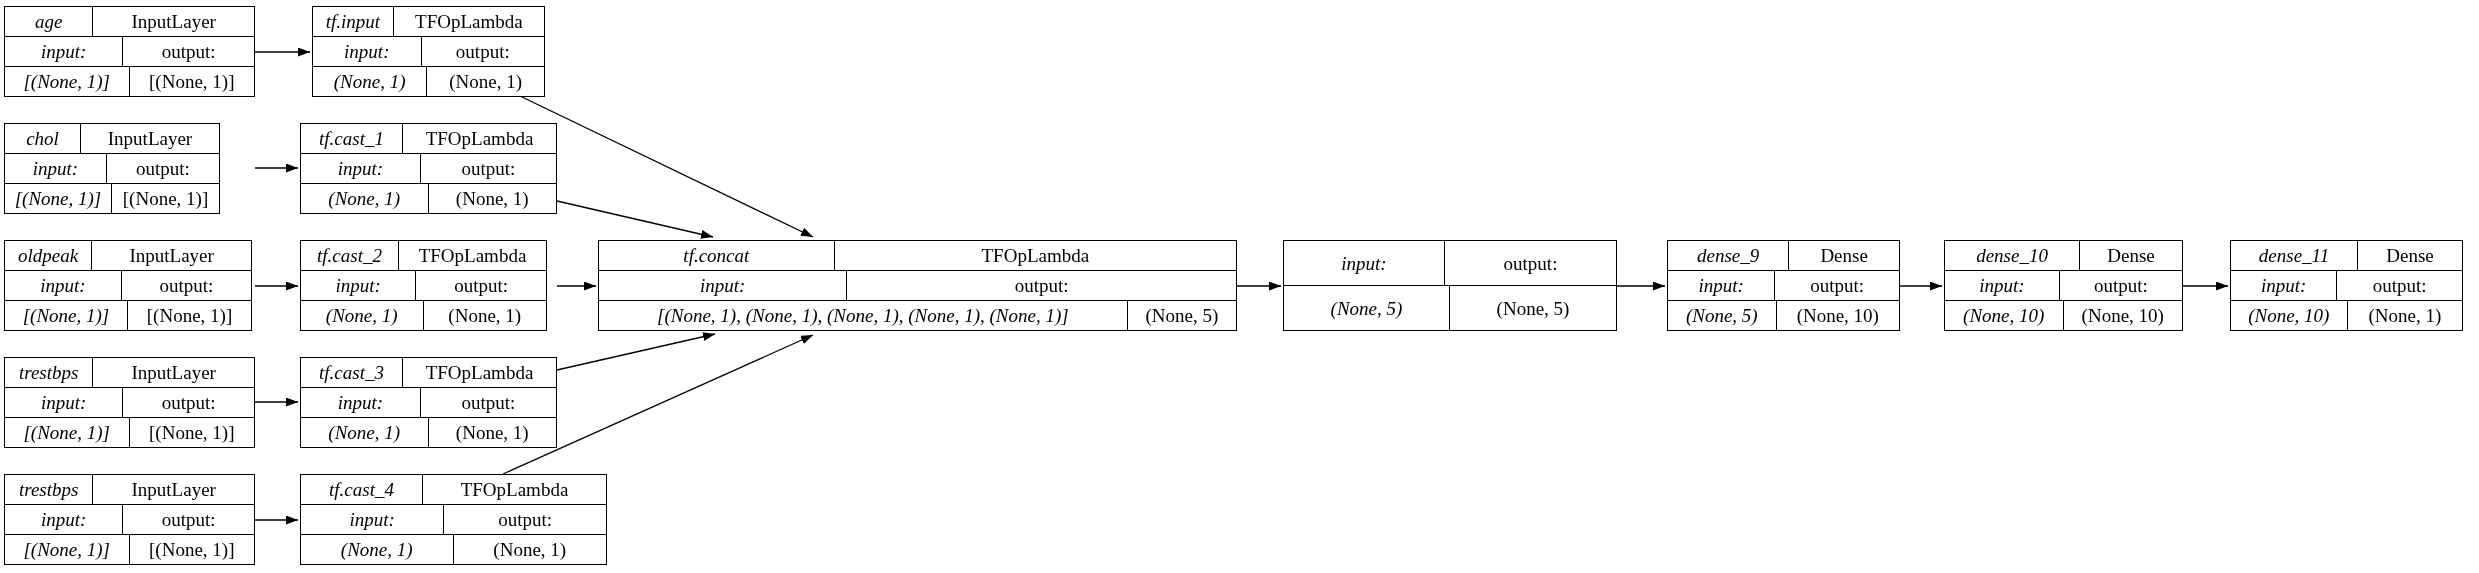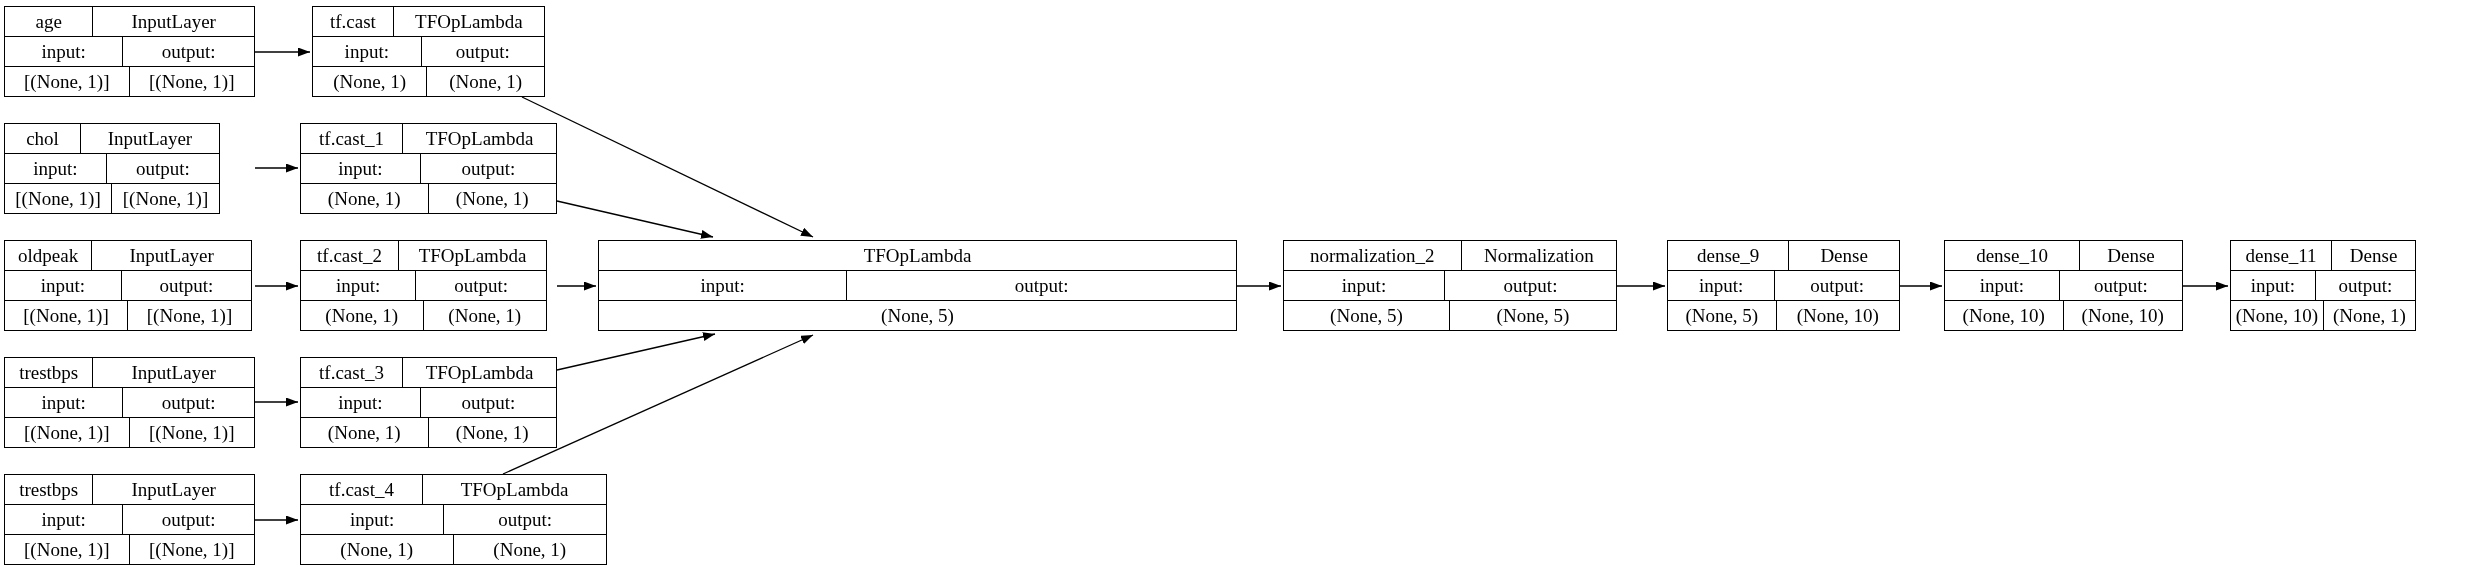--- a/index.html
+++ b/index.html
@@ -14,21 +14,21 @@
     border:1px solid #000;box-sizing:border-box;
     display:flex;flex-direction:column;
     font-size:19px;line-height:1;
   }
   .nrow{flex:1;display:flex;border-top:1px solid #000;min-height:0;}
   .nrow:first-child{border-top:none;}
   .cell{
     display:flex;align-items:center;justify-content:center;
     box-sizing:border-box;padding:0 4px;white-space:nowrap;overflow:hidden;
   }
-  .cell.c1{border-right:1px solid #000;}
+  .cell.c1{border-right:1px solid #000;font-style:italic;}
   .cell.c2{flex:1;}
   .r1 .c1{width:var(--d1);}
   .r2 .c1{width:var(--d2);}
   .r3 .c1{width:var(--d3);}
 </style>
 </head>
 <body>
 
 <svg id="edges" width="2479" height="573" viewBox="0 0 2479 573" xmlns="http://www.w3.org/2000/svg">
   <defs>
@@ -64,21 +64,21 @@
     <div class="cell c2">output:</div>
   </div>
   <div class="nrow r3">
     <div class="cell c1">[(None, 1)]</div>
     <div class="cell c2">[(None, 1)]</div>
   </div>
 </div>
 
 <div class="node" style="left:312px;top:6px;width:233px;--d1:35%;--d2:47%;--d3:49.5%">
   <div class="nrow r1">
-    <div class="cell c1">tf.cast</div>
+    <div class="cell c1">tf.input</div>
     <div class="cell c2">TFOpLambda</div>
   </div>
   <div class="nrow r2">
     <div class="cell c1">input:</div>
     <div class="cell c2">output:</div>
   </div>
   <div class="nrow r3">
     <div class="cell c1">(None, 1)</div>
     <div class="cell c2">(None, 1)</div>
   </div>
@@ -139,36 +139,34 @@
     <div class="cell c2">output:</div>
   </div>
   <div class="nrow r3">
     <div class="cell c1">(None, 1)</div>
     <div class="cell c2">(None, 1)</div>
   </div>
 </div>
 
 <div class="node" style="left:598px;top:240px;width:639px;--d1:37%;--d2:39%;--d3:83%">
   <div class="nrow r1">
-    <div class="cell c2">TFOpLambda</div>
-  </div>
-  <div class="nrow r2">
-    <div class="cell c1">input:</div>
-    <div class="cell c2">output:</div>
-  </div>
-  <div class="nrow r3">
+    <div class="cell c1">tf.concat</div>
+    <div class="cell c2">TFOpLambda</div>
+  </div>
+  <div class="nrow r2">
+    <div class="cell c1">input:</div>
+    <div class="cell c2">output:</div>
+  </div>
+  <div class="nrow r3">
+    <div class="cell c1">[(None, 1), (None, 1), (None, 1), (None, 1), (None, 1)]</div>
     <div class="cell c2">(None, 5)</div>
   </div>
 </div>
 
 <div class="node" style="left:1283px;top:240px;width:334px;--d1:53.5%;--d2:48.5%;--d3:50%">
-  <div class="nrow r1">
-    <div class="cell c1">normalization_2</div>
-    <div class="cell c2">Normalization</div>
-  </div>
   <div class="nrow r2">
     <div class="cell c1">input:</div>
     <div class="cell c2">output:</div>
   </div>
   <div class="nrow r3">
     <div class="cell c1">(None, 5)</div>
     <div class="cell c2">(None, 5)</div>
   </div>
 </div>
 
@@ -195,21 +193,21 @@
   <div class="nrow r2">
     <div class="cell c1">input:</div>
     <div class="cell c2">output:</div>
   </div>
   <div class="nrow r3">
     <div class="cell c1">(None, 10)</div>
     <div class="cell c2">(None, 10)</div>
   </div>
 </div>
 
-<div class="node" style="left:2230px;top:240px;width:186px;--d1:55%;--d2:46%;--d3:50.5%">
+<div class="node" style="left:2230px;top:240px;width:233px;--d1:55%;--d2:46%;--d3:50.5%">
   <div class="nrow r1">
     <div class="cell c1">dense_11</div>
     <div class="cell c2">Dense</div>
   </div>
   <div class="nrow r2">
     <div class="cell c1">input:</div>
     <div class="cell c2">output:</div>
   </div>
   <div class="nrow r3">
     <div class="cell c1">(None, 10)</div>

